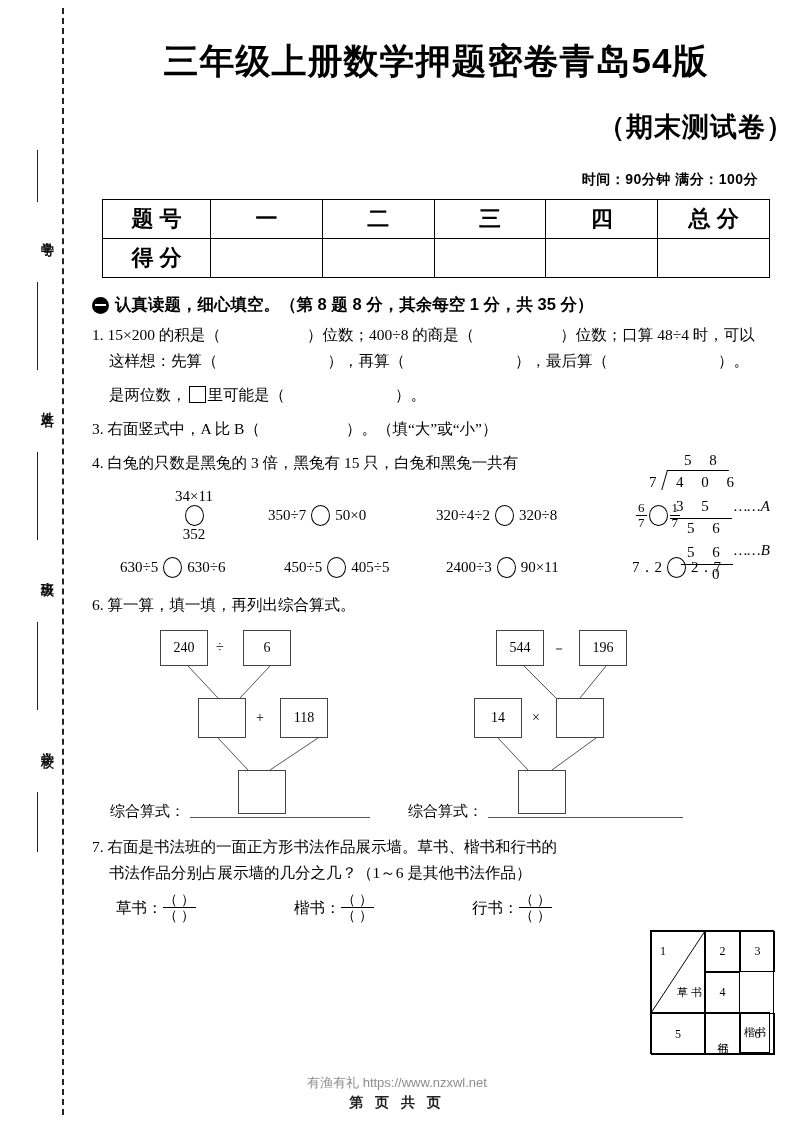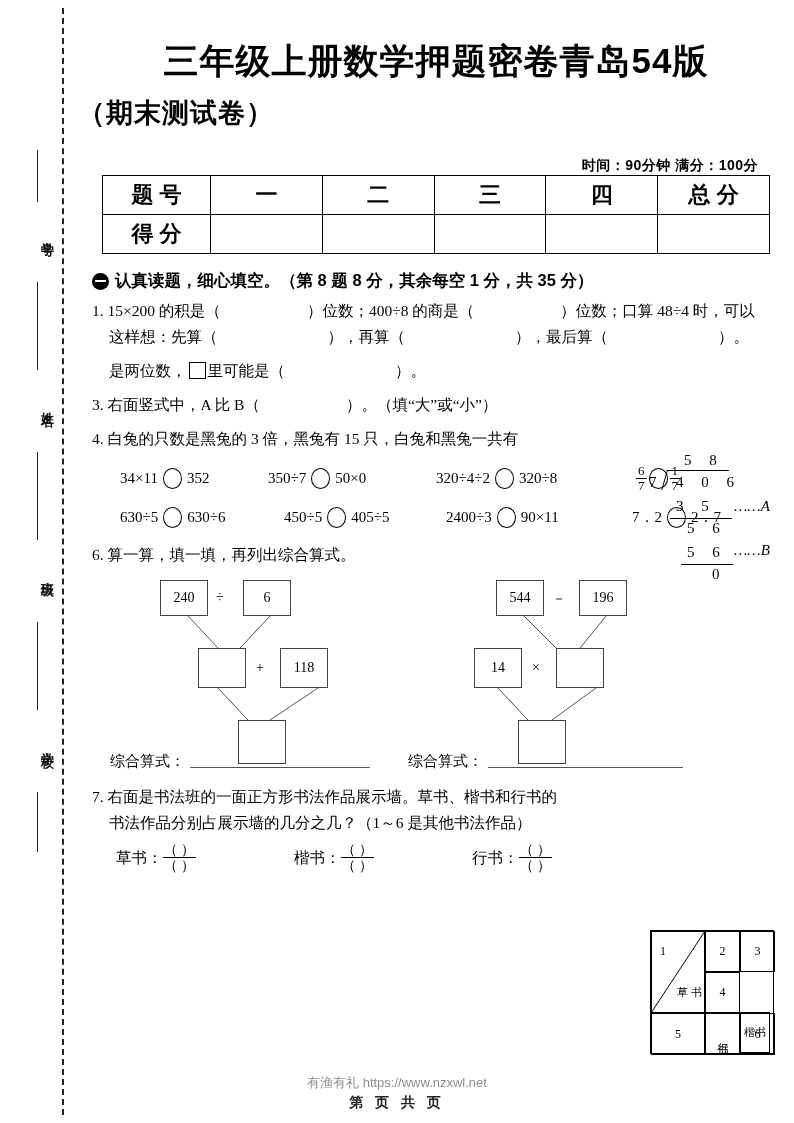--- a/index.html
+++ b/index.html
@@ -37,33 +37,33 @@
 
   
   .content { position: absolute; left: 78px; top: 0; width: 716px; height: 1123px; }
 
   .title1 {
     text-align: center; font-size: 35px; font-weight: bold;
     font-family: "Liberation Sans", "DejaVu Sans", sans-serif;
     letter-spacing: 1px; margin-top: 38px; color: #000;
   }
   .title2 {
-    text-align: left; font-size: 27px; font-weight: bold;
-    font-family: "Liberation Sans", "DejaVu Sans", sans-serif;
-    margin-top: 10px; letter-spacing: 1px;
+    text-align: right; font-size: 27px; font-weight: bold;
+    font-family: "Liberation Sans", "DejaVu Sans", sans-serif;
+    margin-top: 24px; letter-spacing: 1px;
   }
   .meta {
     text-align: right; font-size: 14px; margin-top: 26px; padding-right: 36px;
     font-family: "Liberation Sans", "DejaVu Sans", sans-serif;
     font-weight: bold; letter-spacing: 0.5px;
   }
 
   
   table.score {
-    border-collapse: collapse; margin: 0 auto 0 auto;
+    border-collapse: collapse; margin: 10px auto 0 auto;
     width: 668px; table-layout: fixed;
   }
   table.score td {
     border: 1.6px solid #000; height: 39px; text-align: center;
     font-size: 22px; font-weight: bold;
     font-family: "Liberation Sans", "DejaVu Sans", sans-serif;
   }
   table.score td.hd { width: 108px; }
 
   
@@ -250,21 +250,21 @@
 
     <div class="q" style="margin-top:8px;">
       <div>
         <span>4.</span>
         <span>白兔的只数是黑兔的 3 倍，黑兔有 15 只，白兔和黑兔一共有</span>
       </div>
     </div>
 
 
     <div class="cmp-row">
-      <div class="cmp-item" style="width:148px;">
+      <div class="cmp-item" style="width:148px;flex-direction:column;">
         <span>34×11</span>
         <span class="circ"></span>
         <span>352</span>
       </div>
       <div class="cmp-item" style="width:168px;">
         <span>350÷7</span>
         <span class="circ"></span>
         <span>50×0</span>
       </div>
       <div class="cmp-item" style="width:200px;">

